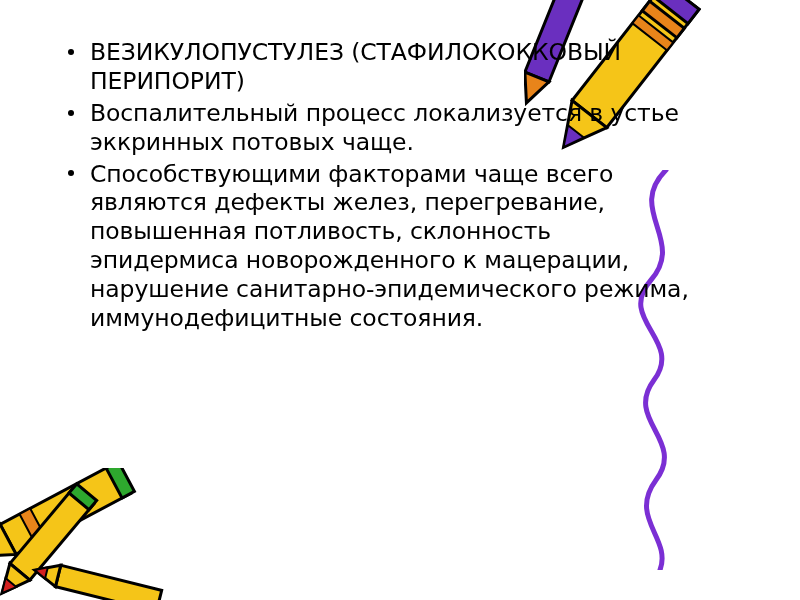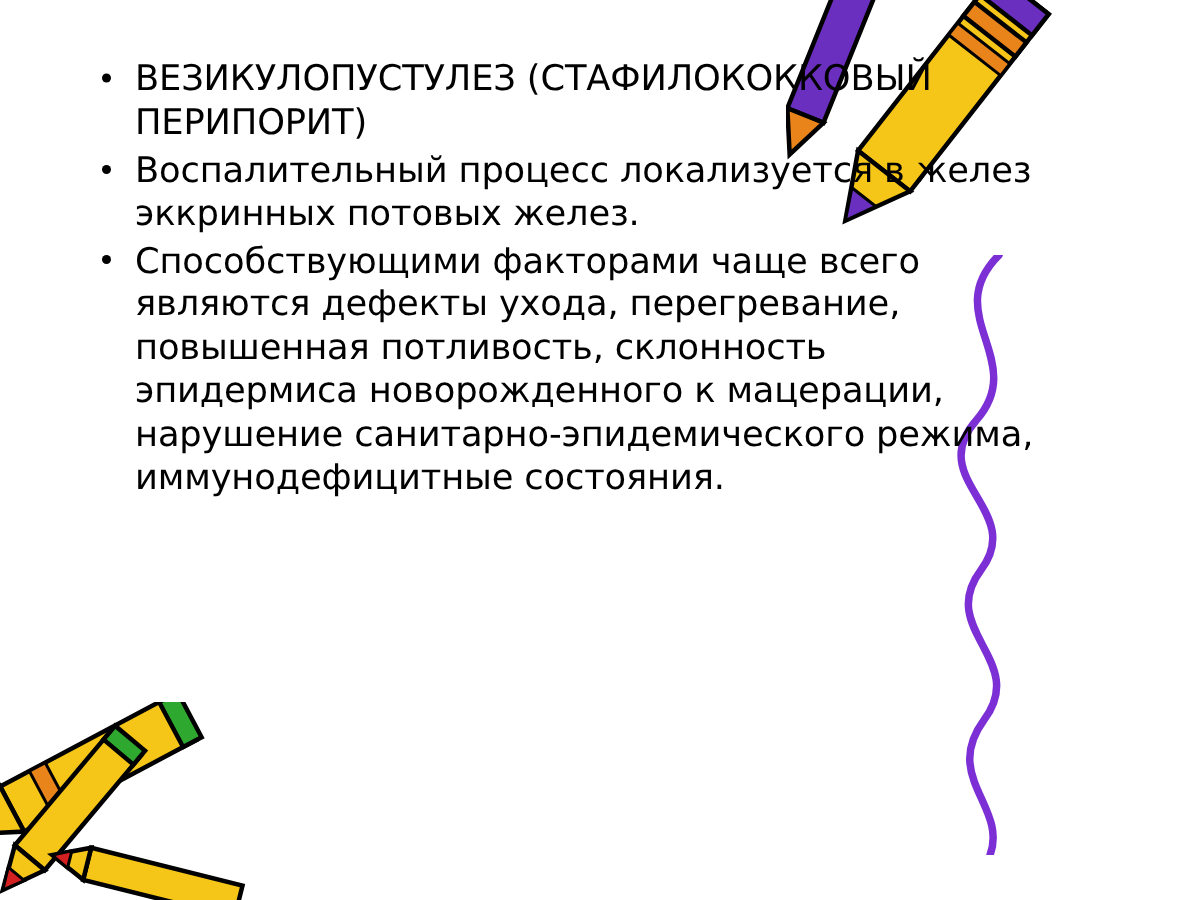--- a/index.html
+++ b/index.html
@@ -124,22 +124,22 @@
   </svg>
 
   <div class="content">
     <ul class="bullets">
       <li>
         <span class="dot"></span>
         <span class="txt">ВЕЗИКУЛОПУСТУЛЕЗ (СТАФИЛОКОККОВЫЙ ПЕРИПОРИТ)</span>
       </li>
       <li>
         <span class="dot"></span>
-        <span class="txt"> Воспалительный процесс локализуется в желез эккринных потовых желез.</span>
+        <span class="txt"> Воспалительный процесс локализуется в устье эккринных потовых чаще.</span>
       </li>
       <li>
         <span class="dot"></span>
-        <span class="txt">Способствующими факторами чаще всего являются дефекты ухода, перегревание, повышенная потливость, склонность эпидермиса новорожденного к мацерации, нарушение санитарно-эпидемического режима, иммунодефицитные состояния.</span>
+        <span class="txt">Способствующими факторами чаще всего являются дефекты желез, перегревание, повышенная потливость, склонность эпидермиса новорожденного к мацерации, нарушение санитарно-эпидемического режима, иммунодефицитные состояния.</span>
       </li>
     </ul>
   </div>
 
 </div>
 
 </body></html>

